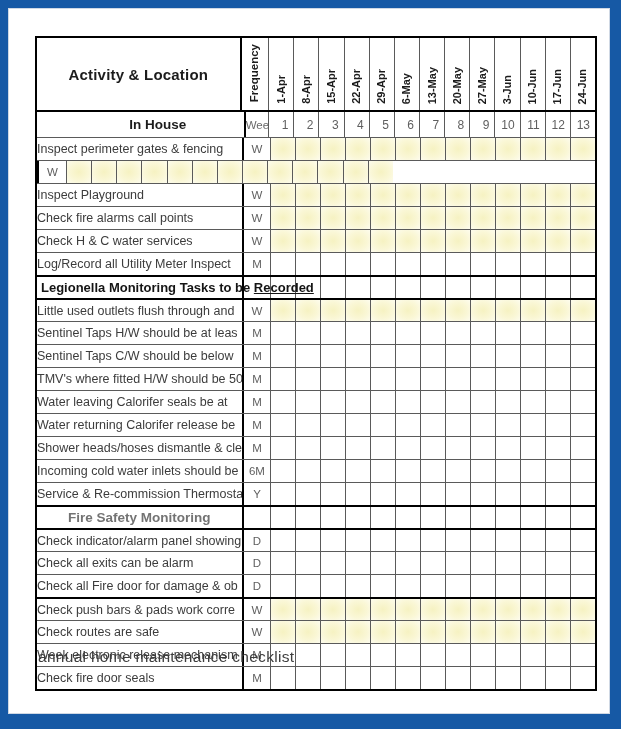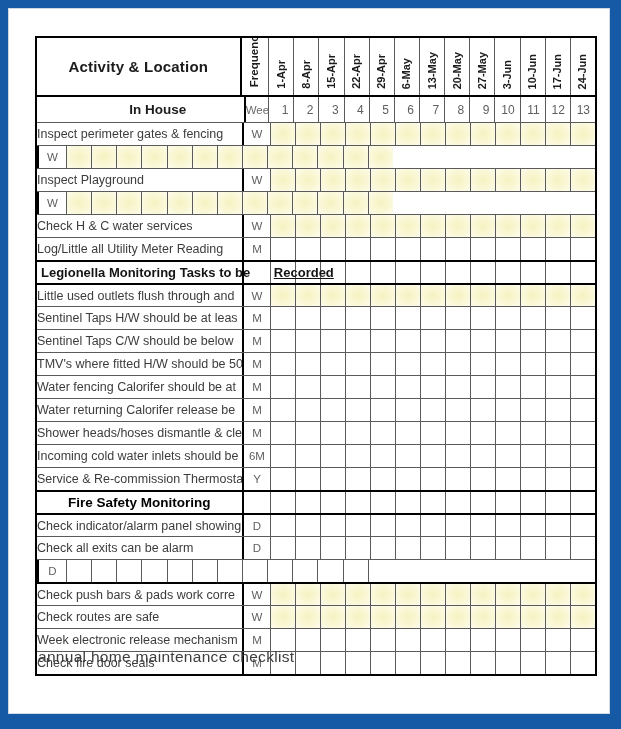--- a/index.html
+++ b/index.html
@@ -17,21 +17,21 @@
 
   .table {
     position:absolute; left:27px; top:28px; 
     width:562px;
     border:2px solid #000;
     background:#fff;
   }
 
   .row { display:flex; width:100%; border-top:1px solid #5a5a5a; }
   .row.thick { border-top:2px solid #000; }
-  .row.header { border-top:none; height:57px; }
+  .row.header { border-top:none; height:72px; }
   .row.weekrow { height:27px; border-top:2px solid #000;padding-left:35px; }
   .row.task, .row.section { height:23px; }
 
   .cell { position:relative; overflow:hidden; }
   .cell-activity { width:206px; }
   .cell-freq { width:29px; border-left:2px solid #000; }
   .cell-week { width:25.15px; border-left:1px solid #5a5a5a; }
   .cell-week.hl {
     background: radial-gradient(ellipse at center, #f6f2c2 0%, #faf7d6 55%, #fdfcee 100%);
   }
@@ -71,24 +71,24 @@
   .freq-text {
     font-size:11.5px; color:#5f5f5f; line-height:22px; text-align:center;
   }
 
   
   .section .cell-activity { overflow:visible; z-index:3; }
   .sec-left {
     position:absolute; left:4px; top:0; line-height:22px; white-space:nowrap;
     font-weight:bold; font-size:13px; color:#141414;
   }
-  .sec-left .und { text-decoration:underline;margin-left:20px; }
+  .sec-left .und { text-decoration:underline; }
   .sec-center {
     display:flex; align-items:center; justify-content:center; height:100%;
-    font-weight:bold; font-size:13.5px; color:#000000;
+    font-weight:bold; font-size:13.5px; color:#737373;
   }
 
   .overlay-title {
     position:absolute; left:30px; top:640px; z-index:6;
     font-weight:normal; font-size:15.5px; color:#3d3d3d; letter-spacing:.3px;
     white-space:nowrap;
   }
 </style>
 </head>
 <body>
@@ -242,20 +242,23 @@
           <div class="cell cell-week hl"></div>
           <div class="cell cell-week hl"></div>
           <div class="cell cell-week hl"></div>
           <div class="cell cell-week hl"></div>
           <div class="cell cell-week hl"></div>
           <div class="cell cell-week hl"></div>
           <div class="cell cell-week hl"></div>
           <div class="cell cell-week hl"></div>
         </div>
         <div class="row task">
+          <div class="cell cell-activity">
+            <div class="task-label">Check fire alarms call points</div>
+          </div>
           <div class="cell cell-freq freq-text">W</div>
           <div class="cell cell-week hl"></div>
           <div class="cell cell-week hl"></div>
           <div class="cell cell-week hl"></div>
           <div class="cell cell-week hl"></div>
           <div class="cell cell-week hl"></div>
           <div class="cell cell-week hl"></div>
           <div class="cell cell-week hl"></div>
           <div class="cell cell-week hl"></div>
           <div class="cell cell-week hl"></div>
@@ -278,21 +281,21 @@
           <div class="cell cell-week hl"></div>
           <div class="cell cell-week hl"></div>
           <div class="cell cell-week hl"></div>
           <div class="cell cell-week hl"></div>
           <div class="cell cell-week hl"></div>
           <div class="cell cell-week hl"></div>
           <div class="cell cell-week hl"></div>
         </div>
         <div class="row task">
           <div class="cell cell-activity">
-            <div class="task-label">Log/Little all Utility Meter Reading</div>
+            <div class="task-label">Log/Record all Utility Meter Inspect</div>
           </div>
           <div class="cell cell-freq freq-text">M</div>
           <div class="cell cell-week"></div>
           <div class="cell cell-week"></div>
           <div class="cell cell-week"></div>
           <div class="cell cell-week"></div>
           <div class="cell cell-week"></div>
           <div class="cell cell-week"></div>
           <div class="cell cell-week"></div>
           <div class="cell cell-week"></div>
@@ -392,21 +395,21 @@
           <div class="cell cell-week"></div>
           <div class="cell cell-week"></div>
           <div class="cell cell-week"></div>
           <div class="cell cell-week"></div>
           <div class="cell cell-week"></div>
           <div class="cell cell-week"></div>
           <div class="cell cell-week"></div>
         </div>
         <div class="row task">
           <div class="cell cell-activity">
-            <div class="task-label">Water fencing Calorifer should be at</div>
+            <div class="task-label">Water leaving Calorifer seals be at</div>
           </div>
           <div class="cell cell-freq freq-text">M</div>
           <div class="cell cell-week"></div>
           <div class="cell cell-week"></div>
           <div class="cell cell-week"></div>
           <div class="cell cell-week"></div>
           <div class="cell cell-week"></div>
           <div class="cell cell-week"></div>
           <div class="cell cell-week"></div>
           <div class="cell cell-week"></div>
@@ -543,20 +546,23 @@
           <div class="cell cell-week"></div>
           <div class="cell cell-week"></div>
           <div class="cell cell-week"></div>
           <div class="cell cell-week"></div>
           <div class="cell cell-week"></div>
           <div class="cell cell-week"></div>
           <div class="cell cell-week"></div>
           <div class="cell cell-week"></div>
         </div>
         <div class="row task">
+          <div class="cell cell-activity">
+            <div class="task-label">Check all Fire door for damage &amp; ob</div>
+          </div>
           <div class="cell cell-freq freq-text">D</div>
           <div class="cell cell-week"></div>
           <div class="cell cell-week"></div>
           <div class="cell cell-week"></div>
           <div class="cell cell-week"></div>
           <div class="cell cell-week"></div>
           <div class="cell cell-week"></div>
           <div class="cell cell-week"></div>
           <div class="cell cell-week"></div>
           <div class="cell cell-week"></div>

